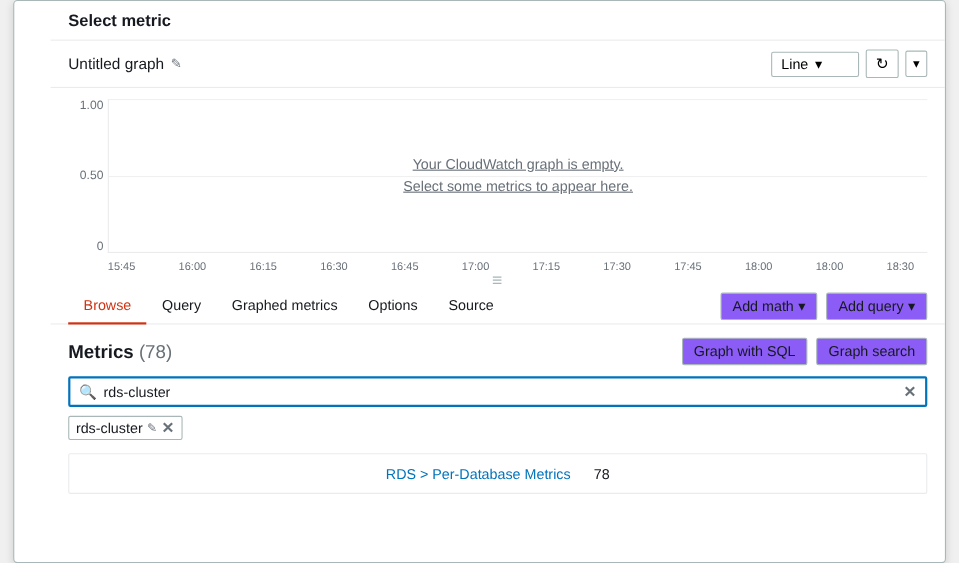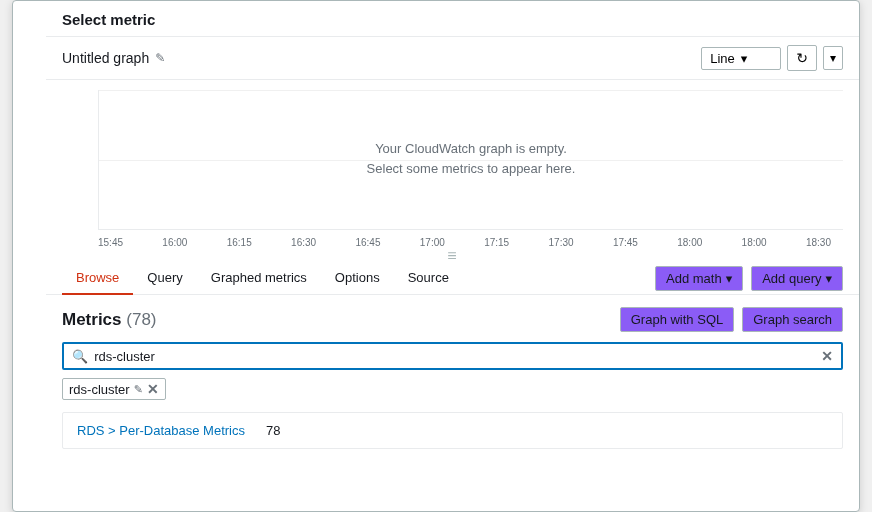--- a/index.html
+++ b/index.html
@@ -147,20 +147,21 @@
     }
     .chart-empty-text {
       position: absolute;
       top: 50%;
       left: 50%;
       transform: translate(-50%, -50%);
       text-align: center;
       color: #687078;
       font-size: 13px;
       line-height: 1.6;
+      text-decoration: underline;
     }
     .x-axis {
       position: absolute;
       left: 36px;
       right: 12px;
       bottom: 2px;
       display: flex;
       justify-content: space-between;
       font-size: 10px;
       color: #687078;
@@ -298,21 +299,21 @@
       font-weight: bold;
     }
     
     .results-list {
       border: 1px solid #e9ebed;
       border-radius: 2px;
     }
     .result-item {
       display: flex;
       align-items: center;
-      justify-content: flex-start;
+      justify-content: center;
       padding: 10px 14px;
       cursor: pointer;
       border-bottom: 1px solid #e9ebed;
       color: #0073bb;
       gap: 21px;
     }
     .result-item:last-child { border-bottom: none; }
     .result-path {
       font-size: 13px;
     }
@@ -343,20 +344,25 @@
         <span>▾</span>
       </div>
 
       <button class="refresh-btn">↻</button>
       <button class="dropdown-btn">▾</button>
     </div>
   </div>
 
   <div class="chart-area">
     <div class="chart-canvas">
+      <div class="y-axis">
+        <span>1.00</span>
+        <span>0.50</span>
+        <span>0</span>
+      </div>
       <div class="chart-plot">
         <div class="chart-grid-line" style="top: 0%;"></div>
         <div class="chart-grid-line" style="top: 50%;"></div>
         <div class="chart-empty-text">
           <div>Your CloudWatch graph is empty.</div>
           <div>Select some metrics to appear here.</div>
         </div>
       </div>
       <div class="x-axis">
         <span>15:45</span>

